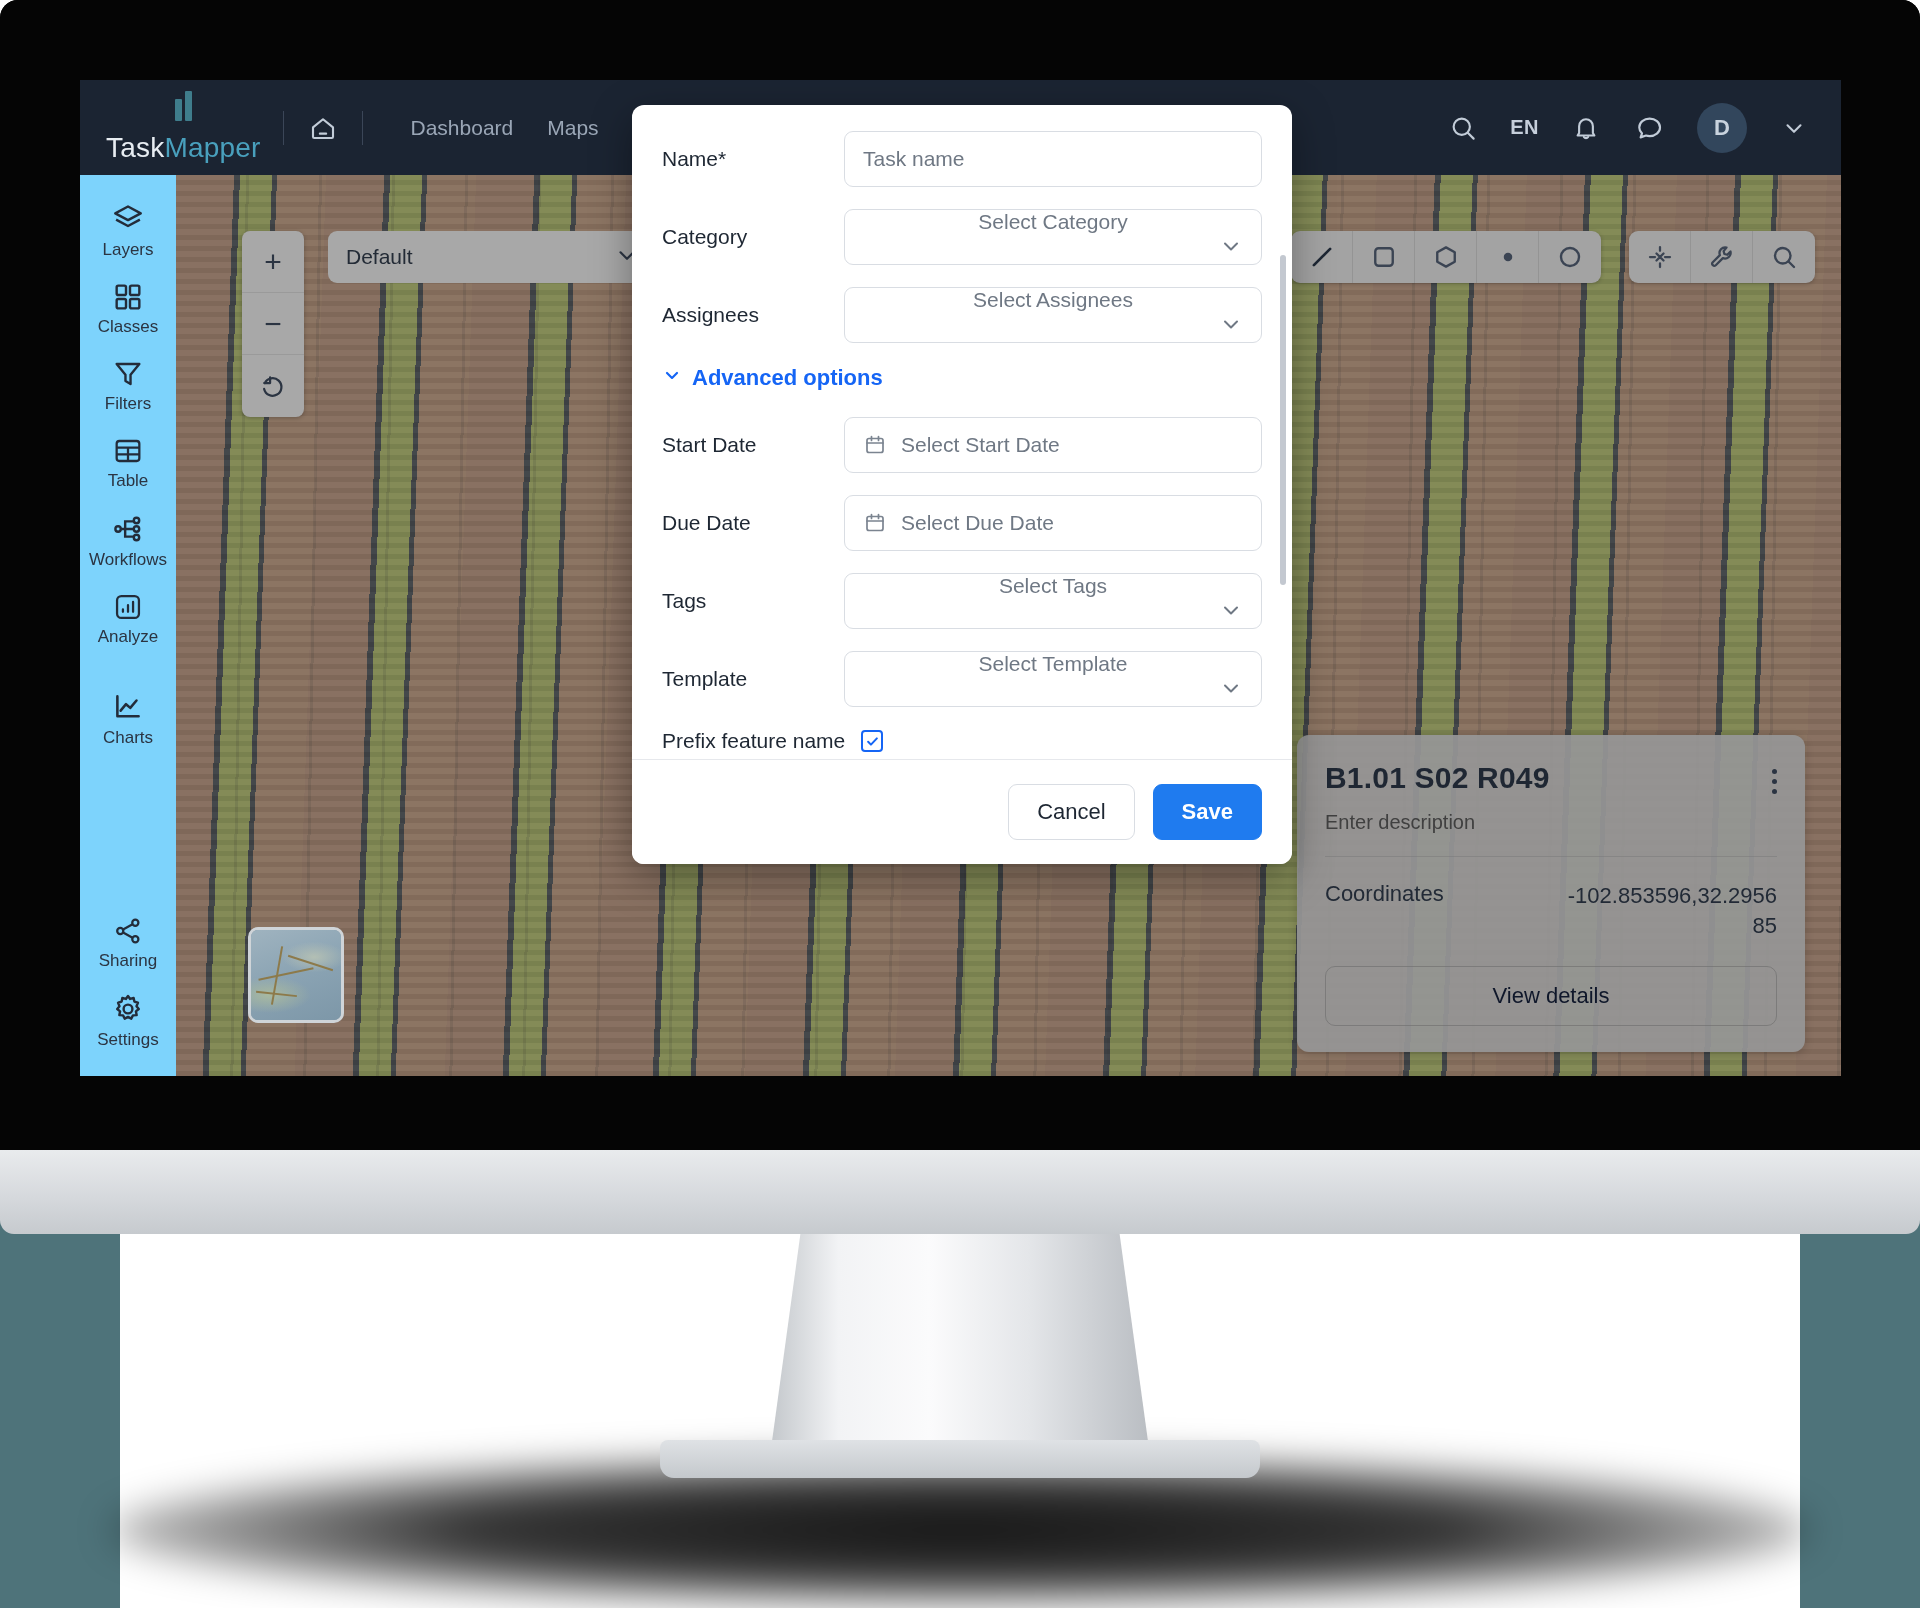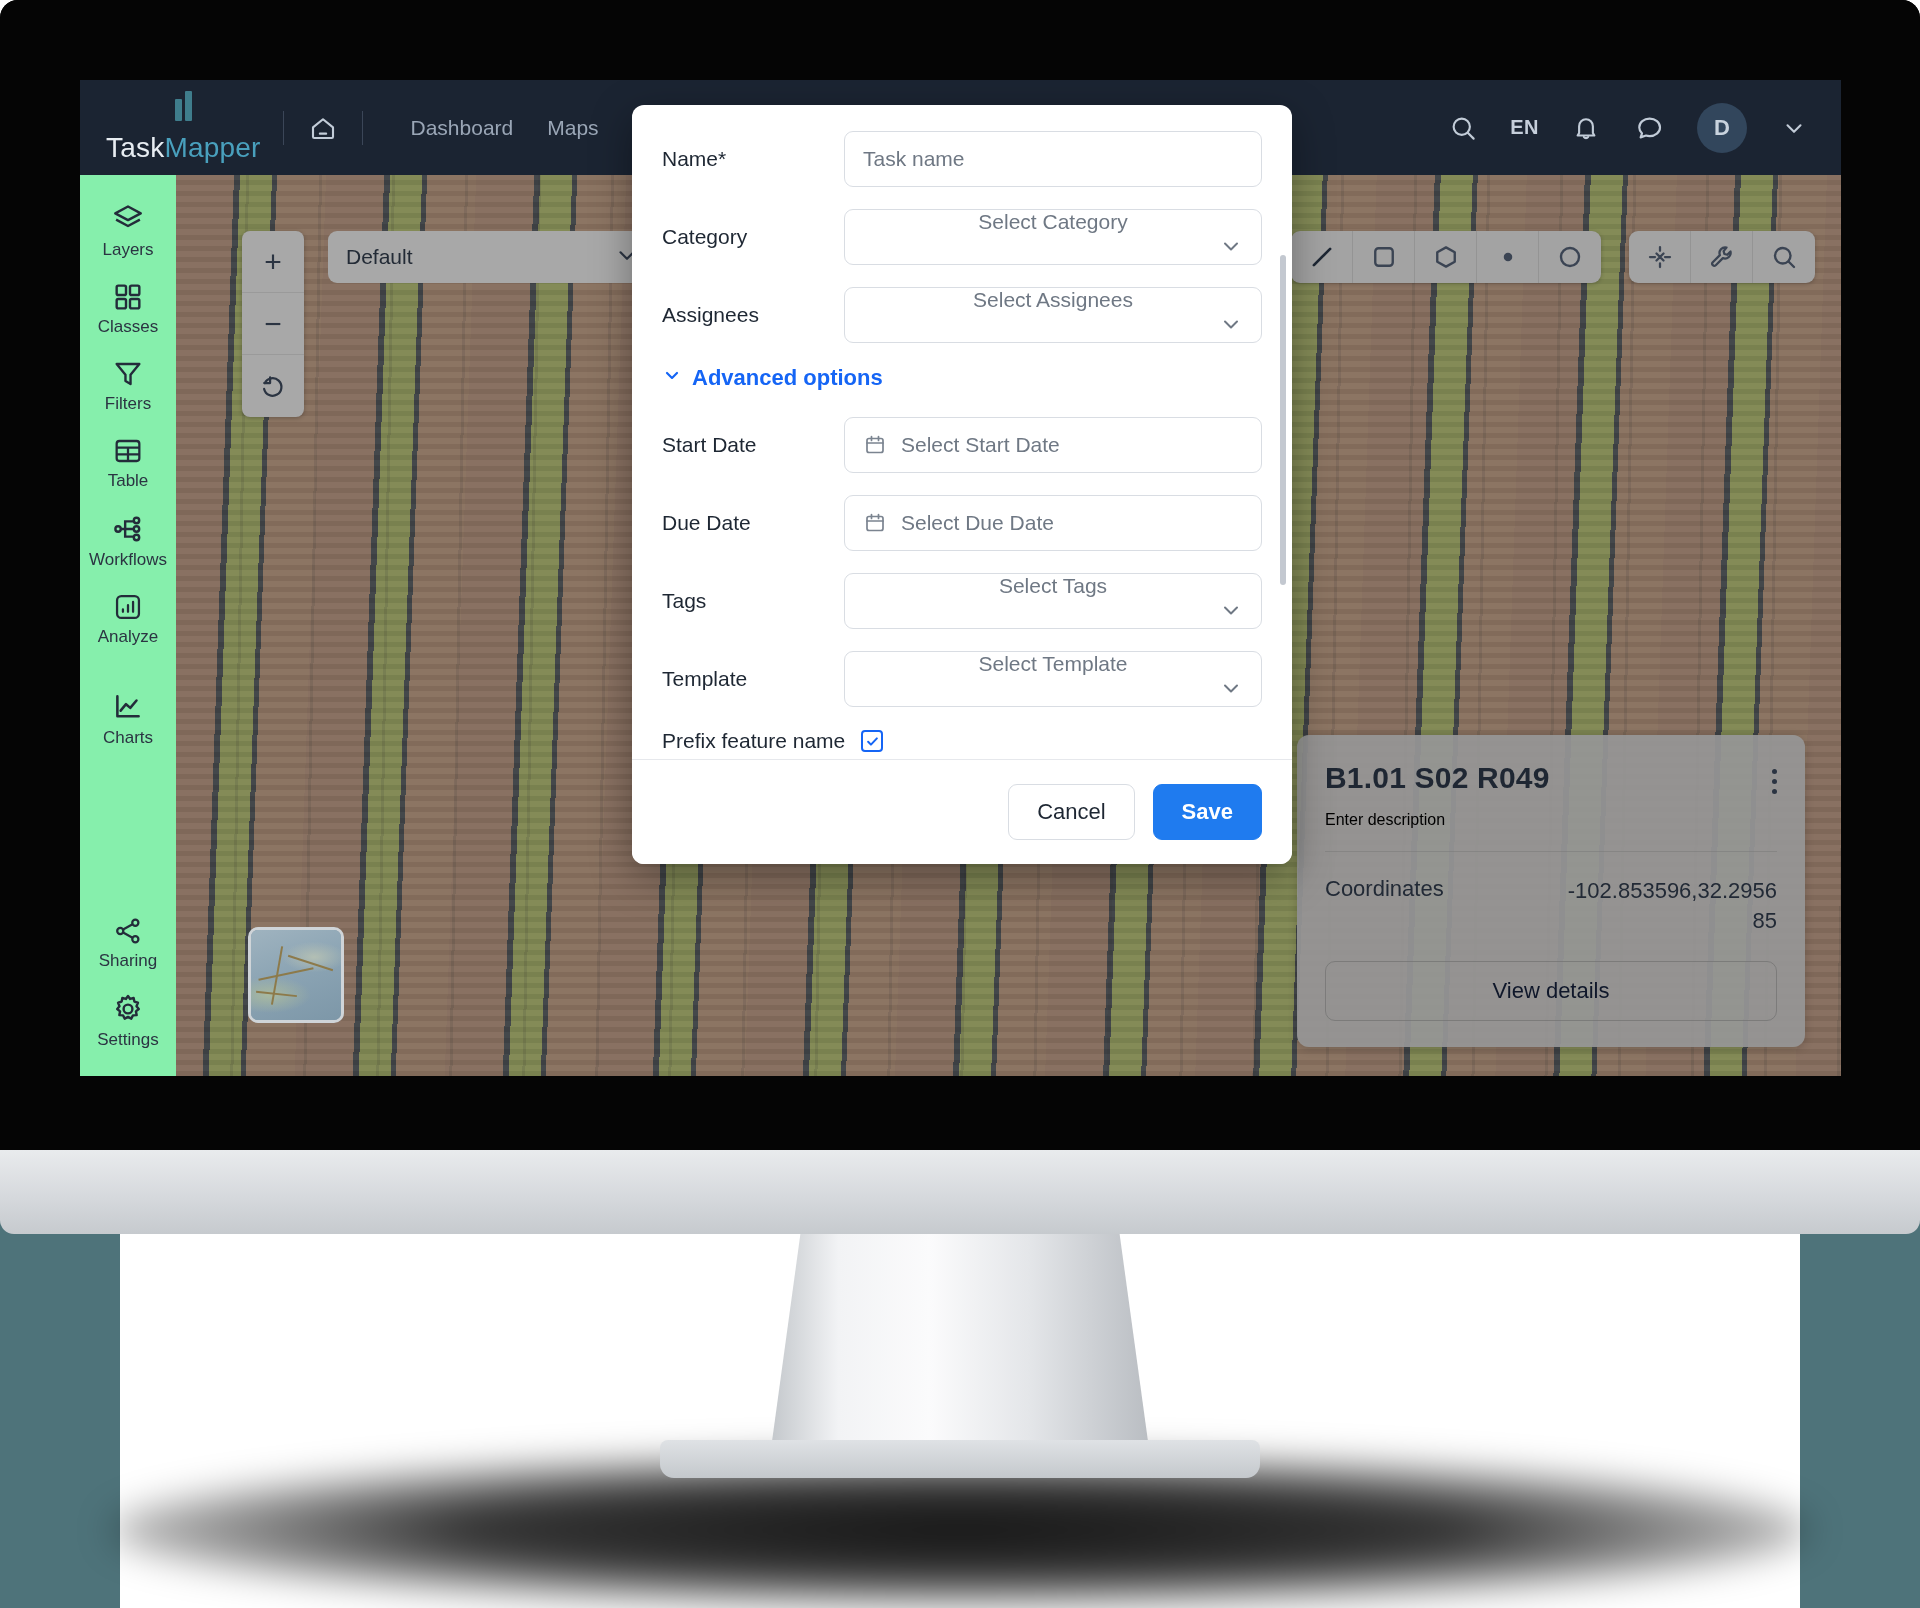--- a/index.html
+++ b/index.html
@@ -91,21 +91,21 @@
   .lang { color: #c6cfdb; font-size: 20px; font-weight: bold; letter-spacing: .5px; cursor: pointer; }
   .avatar {
     width: 50px; height: 50px; border-radius: 50%;
     background: #32465c; color: #c9d3de; font-size: 22px; font-weight: bold;
     display: flex; align-items: center; justify-content: center; cursor: pointer;
   }
 
   
   #rail {
     position: absolute; left: 0; top: 95px; width: 96px; height: 901px;
-    background: #86efac; display: flex; flex-direction: column;
+    background: #7dd3fc; display: flex; flex-direction: column;
     align-items: center; padding-top: 18px; gap: 6px;
   }
   .rail-item {
     width: 96px; padding: 9px 0 6px; display: flex; flex-direction: column;
     align-items: center; gap: 4px; cursor: pointer;
   }
   .rail-item .lbl { font-size: 17px; color: #2b3442; }
   .rail-spacer { flex: 1; }
   .rail-ico svg { display: block; }
 
@@ -178,21 +178,21 @@
   
   #feature-card {
     position: absolute; right: 36px; top: 560px; width: 508px; z-index: 6;
     background: rgba(150,150,150,0.92); border-radius: 12px; padding: 26px 28px 26px;
     box-shadow: 0 2px 10px rgba(0,0,0,.18);
   }
   #feature-card .fc-head { display: flex; align-items: flex-start; }
   #feature-card .fc-title { font-size: 30px; color: #1f2733; font-weight: bold; letter-spacing: .2px; }
   #feature-card .fc-kebab { margin-left: auto; display: flex; flex-direction: column; gap: 5px; cursor: pointer; padding-top: 8px;}
   #feature-card .fc-kebab i { width: 5px; height: 5px; border-radius: 50%; background: #2b3442; display:block; }
-  #feature-card .fc-desc { margin-top: 16px; font-size: 16px; color: #000000; }
+  #feature-card .fc-desc { margin-top: 16px; font-size: 20px; color: #404040; }
   #feature-card .fc-tag {
     display: inline-block; margin-top: 14px; padding: 6px 16px; border-radius: 14px;
     background: rgba(170,170,170,0.75); color: #8a8f18; font-size: 20px;
   }
   #feature-card .fc-divider { height: 1px; background: rgba(120,120,120,0.5); margin: 22px 0 0; }
   #feature-card .fc-row { display: flex; margin-top: 24px; align-items: flex-start; }
   #feature-card .fc-key { font-size: 22px; color: #222a36; }
   #feature-card .fc-val { margin-left: auto; width: 215px; text-align: right; font-size: 22px; color: #222a36; line-height: 1.35; word-break: break-all; }
   #feature-card .fc-btn {
     margin-top: 26px; height: 60px; border: 1px solid rgba(110,110,110,.65); border-radius: 10px;

